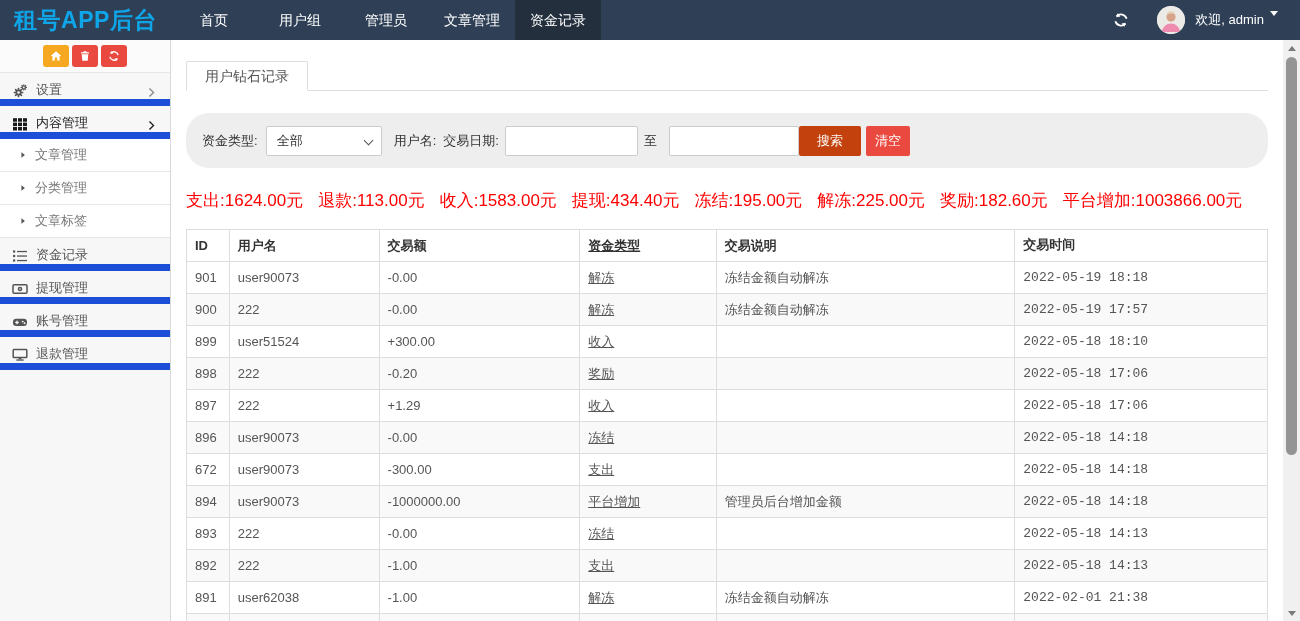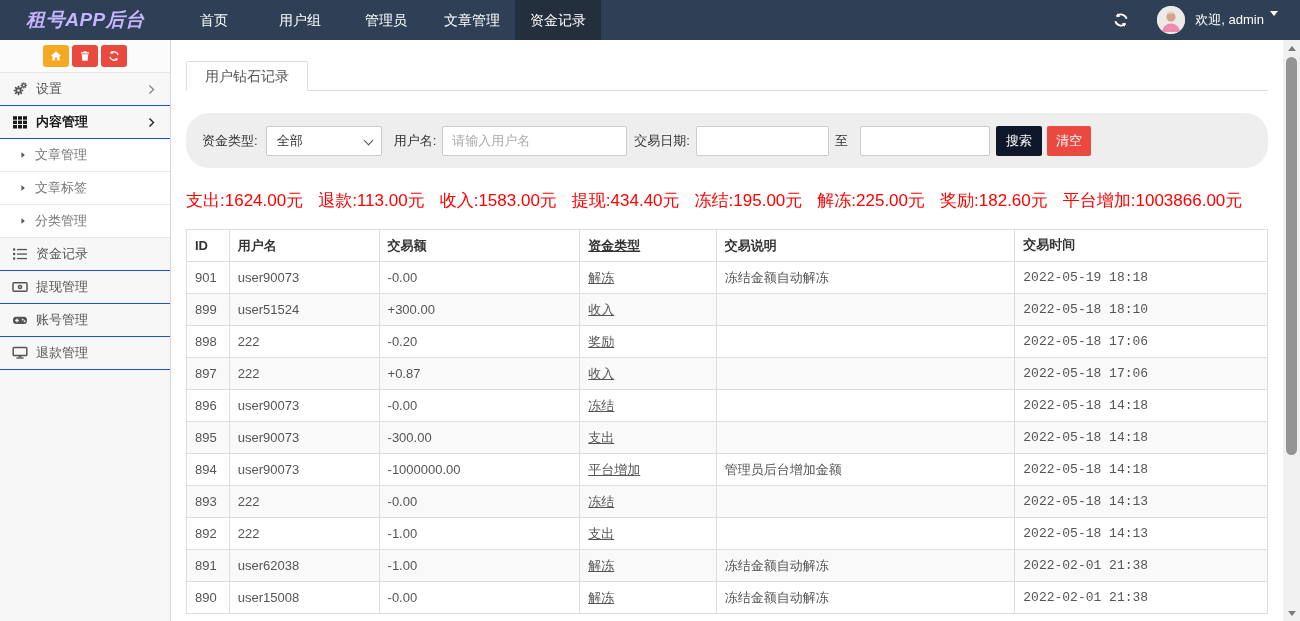--- a/index.html
+++ b/index.html
@@ -3,21 +3,21 @@
 <meta charset="utf-8">
 <style>
   * { margin:0; padding:0; box-sizing:border-box; }
   html,body { width:1300px; height:621px; overflow:hidden; background:#fff;
     font-family:"Liberation Sans","DejaVu Sans",sans-serif; }
 
   
   .navbar { position:absolute; top:0; left:0; width:1300px; height:40px;
     background:#2f4056; display:flex; align-items:stretch; z-index:30; }
   .brand { width:171px; display:flex; align-items:center; justify-content:center;
-    color:#c4b5fd; font-size:19px; font-weight:bold; letter-spacing:.5px; cursor:pointer;font-style:italic; }
+    color:#0ea5e9; font-size:23px; font-weight:bold; letter-spacing:.5px; cursor:pointer; }
   .nav-items { display:flex; }
   .nav-item { width:86px; text-align:center; line-height:40px; color:#fff;
     font-size:14px; cursor:pointer; }
   .nav-item.active { background:#232f3d; }
   .nav-right { margin-left:auto; display:flex; align-items:center; padding-right:22px; }
   .nav-refresh { width:16px; height:16px; color:#fff; cursor:pointer; margin-right:28px; }
   .nav-refresh svg { width:16px; height:16px; }
   .avatar { width:28px; height:28px; border-radius:50%; overflow:hidden; cursor:pointer;
     margin-right:10px; background:#f2f0ee; flex:none; }
   .avatar svg { width:28px; height:28px; display:block; }
@@ -27,25 +27,25 @@
 
   
   .sidebar { position:absolute; top:40px; left:0; width:171px; bottom:0; background:#f7f7f7;
     border-right:1px solid #d8d8d8; z-index:20; }
   .quick-row { height:33px; display:flex; align-items:center; justify-content:center;
     gap:3px; border-bottom:1px solid #e7e7e7; background:#fbfbfb; }
   .qbtn { width:26px; height:22px; border-radius:3px; display:flex; align-items:center;
     justify-content:center; color:#fff; cursor:pointer; }
   .qbtn .icn { width:12px; height:12px; }
   .icn svg { width:100%; height:100%; display:block; }
-  .side-item { height:33px; display:flex; align-items:center; padding:0 12px;
-    background:#f7f7f7; border-bottom:1px solid #1d4ed8; color:#555; font-size:13px;
+  .side-item { height:33px; display:flex; align-items:flex-end; padding:0 12px;
+    background:#f7f7f7; border-bottom:7px solid #1d4ed8; color:#555; font-size:13px;
     cursor:pointer; }
   .side-item .s-icn { width:16px; height:16px; margin-right:8px; flex:none; }
-  .side-item.bold { color:#1a1a1a; font-weight:bold; }
+  .side-item.bold { color:#1a1a1a; font-weight:normal; }
   .side-item .chev { width:13px; height:13px; margin-left:auto; color:#888; }
   .side-item.bold .chev { color:#222; }
   .side-sub { height:33px; display:flex; align-items:center; padding:0 12px 0 18px;
     background:#fff; border-bottom:1px solid #e7e7e7; color:#777; font-size:13px;
     cursor:pointer; }
   .side-sub .sub-caret { width:10px; height:10px; margin-right:7px; color:#555; }
 
   
   .main { position:absolute; top:40px; left:171px; width:1112px; bottom:0; background:#fff; }
   .tabbar { margin:20px 15px 0; border-bottom:1px solid #ddd; display:flex;
@@ -68,21 +68,21 @@
     font-family:"Liberation Sans","DejaVu Sans",sans-serif; }
   .f-input::placeholder { color:#aaa; }
   .inp-user { width:185px; margin-left:6px; }
   .lbl-user { margin-left:12px;text-align:right; }
   .lbl-date { margin-left:7px; }
   .inp-date1 { width:133px; margin-left:6px; }
   .lbl-to { margin-left:6px; }
   .inp-date2 { width:130px; margin-left:12px; }
   .btn { height:30px; border:none; color:#fff; font-size:13px; cursor:pointer;
     border-radius:2px; font-family:"Liberation Sans","DejaVu Sans",sans-serif; }
-  .btn-search { width:46px; background:#0f172a; margin-left:6px; }
+  .btn-search { width:62px; background:#c2410c; }
   .btn-clear { width:44px; background:#e9493f; margin-left:5px; }
 
   .summary { margin:21px 15px 0; font-size:17px; color:#f00; }
   .sum-item { margin-right:15px; }
 
   .tbl-wrap { margin:17px 15px 0; }
   table { width:1082px; border-collapse:collapse; font-size:13px; color:#555;
     table-layout:fixed; }
   th, td { border:1px solid #ddd; padding:8px 8px; text-align:left; line-height:15px;
     overflow:hidden; white-space:nowrap; }
@@ -225,29 +225,29 @@
           </svg>
         </span>
          <span>文章管理</span>
        </div>
       <div class="side-sub">
          <span class="icn sub-caret">
           <svg viewBox="0 0 16 16" fill="currentColor">
             <path d="M5.5 3.5 L11 8 L5.5 12.5 Z"></path>
           </svg>
         </span>
-         <span>文章标签</span>
+         <span>分类管理</span>
        </div>
       <div class="side-sub">
          <span class="icn sub-caret">
           <svg viewBox="0 0 16 16" fill="currentColor">
             <path d="M5.5 3.5 L11 8 L5.5 12.5 Z"></path>
           </svg>
         </span>
-         <span>分类管理</span>
+         <span>文章标签</span>
        </div>
       <div class="side-item">
          <span class="icn s-icn">
           <svg viewBox="0 0 16 16" fill="currentColor">
             <rect x="1" y="2.4" width="2.2" height="2.2"></rect>
             <rect x="5" y="2.9" width="10" height="1.3"></rect>
             <rect x="1" y="6.9" width="2.2" height="2.2"></rect>
             <rect x="5" y="7.4" width="10" height="1.3"></rect>
             <rect x="1" y="11.4" width="2.2" height="2.2"></rect>
             <rect x="5" y="11.9" width="10" height="1.3"></rect>
@@ -299,21 +299,20 @@
     <div class="tab">用户钻石记录</div>
   </div>
 
   <div class="filterbox">
     <span class="f-label">资金类型:</span>
     <div class="select">
       <span>全部</span>
       <i class="sel-caret"></i>
     </div>
     <span class="f-label lbl-user">用户名:</span>
-    <input class="f-input inp-user" placeholder="请输入用户名" style="">
     <span class="f-label lbl-date">交易日期:</span>
     <input class="f-input inp-date1" style="">
     <span class="f-label lbl-to">至</span>
     <input class="f-input inp-date2" style="">
     <button class="btn btn-search">搜索</button>
     <button class="btn btn-clear">清空</button>
   </div>
 
   <div class="summary" id="summary"><span class="sum-item">支出:1624.00元</span><span class="sum-item">退款:113.00元</span><span class="sum-item">收入:1583.00元</span><span class="sum-item">提现:434.40元</span><span class="sum-item">冻结:195.00元</span><span class="sum-item">解冻:225.00元</span><span class="sum-item">奖励:182.60元</span><span class="sum-item">平台增加:1003866.00元</span></div>
 
@@ -332,53 +331,61 @@
       <tbody id="tbl-body">
           <tr>
             <td class="c0">901</td>
             <td class="c1">user90073</td>
             <td class="c2">-0.00</td>
             <td class="c3">解冻</td>
             <td class="c4">冻结金额自动解冻</td>
             <td class="c5">2022-05-19 18:18</td>
           </tr>
           <tr>
+            <td class="c0">900</td>
+            <td class="c1">222</td>
+            <td class="c2">-0.00</td>
+            <td class="c3">解冻</td>
+            <td class="c4">冻结金额自动解冻</td>
+            <td class="c5">2022-05-19 17:57</td>
+          </tr>
+          <tr>
             <td class="c0">899</td>
             <td class="c1">user51524</td>
             <td class="c2">+300.00</td>
             <td class="c3">收入</td>
             <td class="c4"></td>
             <td class="c5">2022-05-18 18:10</td>
           </tr>
           <tr>
             <td class="c0">898</td>
             <td class="c1">222</td>
             <td class="c2">-0.20</td>
             <td class="c3">奖励</td>
             <td class="c4"></td>
             <td class="c5">2022-05-18 17:06</td>
           </tr>
           <tr>
             <td class="c0">897</td>
             <td class="c1">222</td>
-            <td class="c2">+0.87</td>
+            <td class="c2">+1.29</td>
             <td class="c3">收入</td>
             <td class="c4"></td>
             <td class="c5">2022-05-18 17:06</td>
           </tr>
           <tr>
             <td class="c0">896</td>
             <td class="c1">user90073</td>
             <td class="c2">-0.00</td>
             <td class="c3">冻结</td>
             <td class="c4"></td>
             <td class="c5">2022-05-18 14:18</td>
           </tr>
           <tr>
-            <td class="c0">895</td>
+            <td class="c0">672</td>
             <td class="c1">user90073</td>
             <td class="c2">-300.00</td>
             <td class="c3">支出</td>
             <td class="c4"></td>
             <td class="c5">2022-05-18 14:18</td>
           </tr>
           <tr>
             <td class="c0">894</td>
             <td class="c1">user90073</td>
             <td class="c2">-1000000.00</td>

